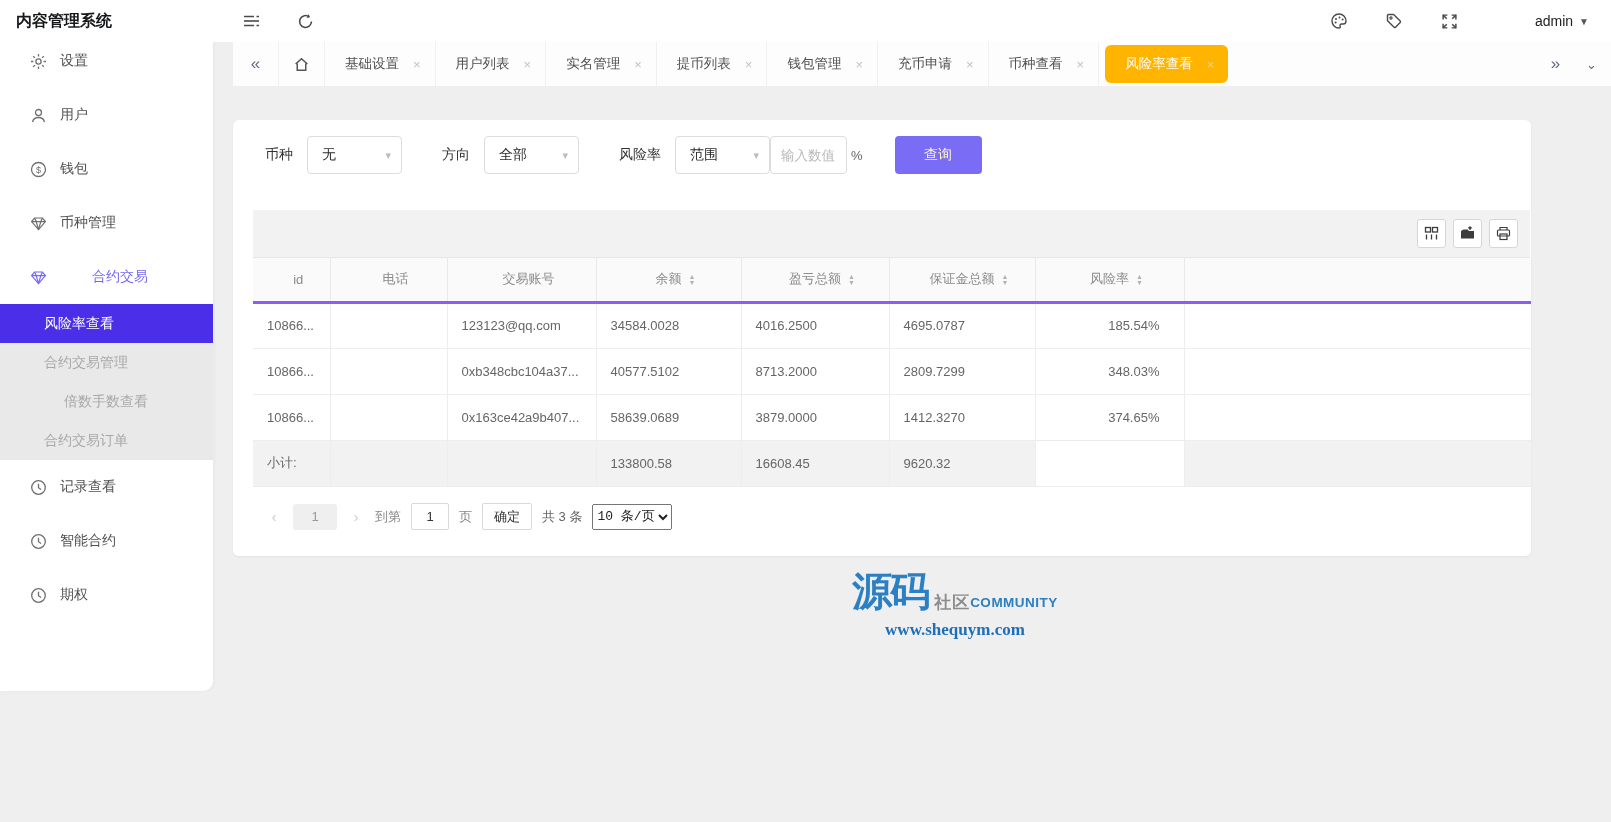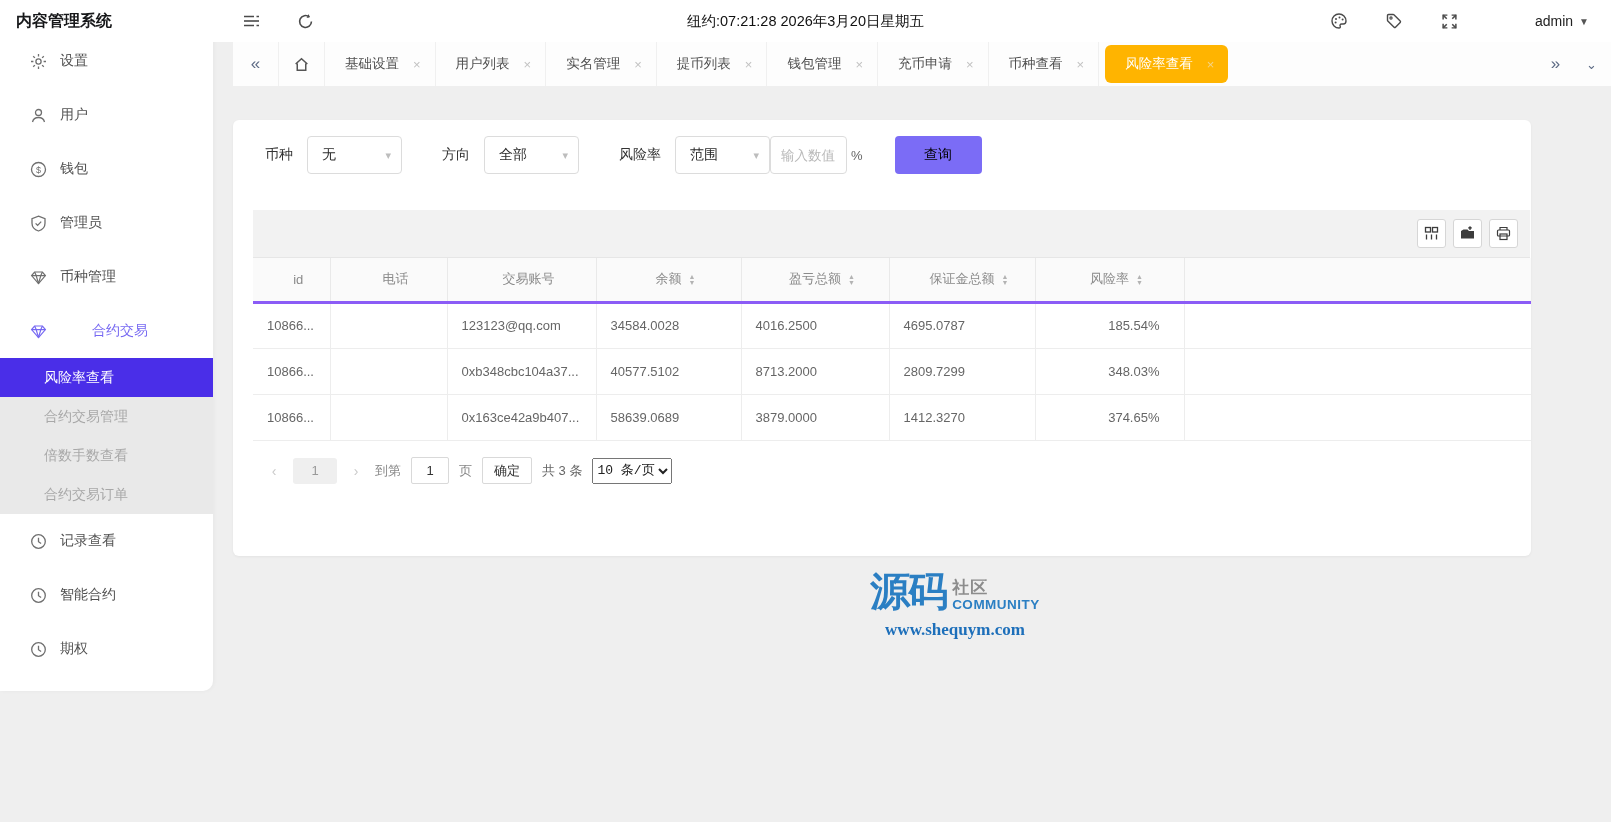--- a/index.html
+++ b/index.html
@@ -41,21 +41,21 @@
 
   
   .filters { display:flex; align-items:center; height:38px; margin:16px 0 0 32px; }
   .f-label { font-size:14px; color:#333; margin-right:14px; }
   .f-select { width:95px; height:38px; border:1px solid #dcdcdc; border-radius:4px; background:#fff; display:flex; align-items:center; padding:0 10px 0 14px; font-size:14px; color:#2b2b2b; cursor:pointer; }
   .f-select .caret { margin-left:auto; color:#bdbdbd; font-size:11px; }
   .f-gap { width:40px; }
   .f-input { width:77px; height:38px; border:1px solid #dcdcdc; border-radius:4px; padding:0 10px; font-size:13.5px; color:#333; font-family:"Liberation Sans", sans-serif; }
   .f-input::placeholder { color:#b8b8b8; }
   .f-pct { font-size:13px; color:#666; margin-left:4px; }
-  .f-btn { width:87px; height:38px; margin-left:32px; background:#7b6cf6; border:none; border-radius:4px; color:#000000; font-size:14px; cursor:pointer; font-family:"Liberation Sans", sans-serif; }
+  .f-btn { width:87px; height:38px; margin-left:32px; background:#7b6cf6; border:none; border-radius:4px; color:#fef9c3; font-size:14px; cursor:pointer; font-family:"Liberation Sans", sans-serif; }
 
   
   .tbl-region { position:absolute; left:20px; right:1px; top:90px; }
   .tbl-toolbar { height:48px; background:#f2f2f2; display:flex; align-items:center; justify-content:flex-end; padding-right:12px; gap:7px; border-bottom:1px solid #e6e6e6; }
   .tool-btn { width:29px; height:29px; background:#fff; border:1px solid #d6d6d6; border-radius:3px; display:flex; align-items:center; justify-content:center; color:#3c3c3c; cursor:pointer; }
 
   table.grid { border-collapse:collapse; table-layout:fixed; width:1278px; font-size:13px; color:#666; }
   table.grid th { height:44px; background:#fafafa; font-weight:normal; color:#8a8a8a; text-align:center; padding-left:14px; border-right:1px solid #e9e9e9; border-bottom:3px solid #8b5cf6; }
   table.grid th:last-child { border-right:none; }
   table.grid td { height:46px; padding-left:14px; border-right:1px solid #ededed; border-bottom:1px solid #ededed; background:#fff; }
@@ -71,21 +71,21 @@
   .pg-arrow { color:#c9c9c9; font-size:14px; width:18px; text-align:center; cursor:pointer; }
   .pg-pill { width:44px; height:26px; background:#efefef; border-radius:3px; color:#999; display:flex; align-items:center; justify-content:center; cursor:default; }
   .pg-input { width:38px; height:27px; border:1px solid #d9d9d9; border-radius:2px; text-align:center; font-size:13px; color:#333; font-family:"Liberation Sans", sans-serif; }
   .pg-btn { height:27px; padding:0 11px; background:#fff; border:1px solid #d9d9d9; border-radius:2px; font-size:13px; color:#333; cursor:pointer; font-family:"Liberation Sans", sans-serif; }
   .pg-select { height:26px; font-size:13px; color:#222; font-family:Liberation Mono, monospace; }
 
   
   .footer { position:absolute; left:805px; top:572px; width:300px; text-align:center; }
   .logo-row { display:flex; align-items:flex-end; justify-content:center; gap:6px; }
   .logo-cn { font-size:40px; font-weight:bold; color:#2b7fc3; font-family:"Liberation Serif", serif; line-height:1; letter-spacing:-2px; }
-  .logo-side { display:flex; flex-direction:column; align-items:flex-start; line-height:1; padding-bottom:1px; }
+  .logo-side { display:flex; flex-direction:row; align-items:flex-start; line-height:1; padding-bottom:1px; }
   .logo-sub-cn { font-size:17px; font-weight:bold; color:#8c8c8c; letter-spacing:1px; }
   .logo-sub-en { font-size:13.5px; font-weight:bold; color:#2b7fc3; margin-top:2px; letter-spacing:.5px; }
   .logo-site { margin-top:8px; font-size:17px; font-weight:bold; color:#1d6fba; font-family:"Liberation Serif", serif; }
 </style>
 </head>
 <body>
 
 <div class="topbar">
   <div class="brand">内容管理系统</div>
 
@@ -98,21 +98,20 @@
         </g>
       </svg>
   </div>
   <div class="tb-icon" style="left:292px;">
     <svg width="17" height="17" viewBox="0 0 16 16">
         <path d="M13.6 8a5.6 5.6 0 1 1-2-4.3" fill="none" stroke="currentColor" stroke-width="1.5"></path>
         <path d="M11 1l1 3-3 .6z" fill="currentColor"></path>
       </svg>
   </div>
 
-  <div class="tb-clock">纽约:07:21:28 2026年3月20日星期五</div>
 
   <div class="tb-icon" style="left:1326px;">
     <svg width="18" height="18" viewBox="0 0 18 18">
         <path d="M9 2a7 7 0 1 0 0 14c1.2 0 1.6-.8 1.2-1.7-.5-1-.1-2.3 1.4-2.3h1.7C15.5 12 16 10.7 16 9a7 7 0 0 0-7-7z" fill="none" stroke="currentColor" stroke-width="1.4"></path>
         <circle cx="6" cy="7" r="1" fill="currentColor"></circle>
         <circle cx="9.5" cy="5.4" r="1" fill="currentColor"></circle>
         <circle cx="12.6" cy="7.4" r="1" fill="currentColor"></circle>
         <circle cx="5.6" cy="10.6" r="1" fill="currentColor"></circle>
       </svg>
   </div>
@@ -156,29 +155,20 @@
   </div>
   <div class="side-item">
     <span class="sicon"><svg viewBox="0 0 17 17" width="17" height="17">
           <circle cx="8.5" cy="8.5" r="7" fill="none" stroke="currentColor" stroke-width="1.3"></circle>
           <text x="8.5" y="11.6" font-size="9" text-anchor="middle" fill="currentColor" font-family="sans-serif">$</text>
         </svg></span>
     <span>钱包</span>
   </div>
   <div class="side-item">
     <span class="sicon"><svg viewBox="0 0 17 17" width="17" height="17">
-          <g stroke="currentColor" stroke-width="1.3" fill="none">
-            <path d="M8.5 1.2L15 3.6v4.6c0 4-2.9 6.6-6.5 7.8C4.9 14.8 2 12.2 2 8.2V3.6z"></path>
-            <path d="M5.6 8.4l2 2 3.6-3.8"></path>
-          </g>
-        </svg></span>
-    <span>管理员</span>
-  </div>
-  <div class="side-item">
-    <span class="sicon"><svg viewBox="0 0 17 17" width="17" height="17">
           <g stroke="currentColor" stroke-width="1.2" fill="none">
             <path d="M4.6 3h7.8l3 3.6-6.9 8-6.9-8z"></path>
             <path d="M1.6 6.6h13.8M6.2 6.6L8.5 14.6M10.8 6.6L8.5 14.6M4.6 3l1.6 3.6M12.4 3l-1.6 3.6"></path>
           </g>
         </svg></span>
     <span>币种管理</span>
   </div>
   <div class="side-item active">
     <span class="sicon"><svg viewBox="0 0 17 17" width="17" height="17">
           <g stroke="currentColor" stroke-width="1.2" fill="none">
@@ -189,21 +179,21 @@
     <span>合约交易</span>
   </div>
 
   <div class="submenu">
     <div class="sub-item active" style="padding-left:44px;">
       <span>风险率查看</span>
     </div>
     <div class="sub-item" style="padding-left:44px;">
       <span>合约交易管理</span>
     </div>
-    <div class="sub-item" style="padding-left:44px;">
+    <div class="sub-item" style="padding-left:64px;">
       <span>倍数手数查看</span>
     </div>
     <div class="sub-item" style="padding-left:44px;">
       <span>合约交易订单</span>
     </div>
   </div>
 
   <div class="side-item">
     <span class="sicon"><svg viewBox="0 0 17 17" width="17" height="17">
           <g stroke="currentColor" stroke-width="1.3" fill="none">
@@ -390,20 +380,30 @@
         <tr>
           <td>10866...</td>
           <td></td>
           <td>0x163ce42a9b407...</td>
           <td>58639.0689</td>
           <td>3879.0000</td>
           <td>1412.3270</td>
           <td class="risk">374.65%</td>
           <td></td>
         </tr>
+        <tr class="subtotal">
+          <td>小计:</td>
+          <td></td>
+          <td></td>
+          <td>133800.58</td>
+          <td>16608.45</td>
+          <td>9620.32</td>
+          <td class="risk"></td>
+          <td></td>
+        </tr>
       </tbody>
     </table>
 
     <div class="pager">
       <span class="pg-arrow">‹</span>
       <span class="pg-pill">1</span>
       <span class="pg-arrow">›</span>
       <span>到第</span>
       <input class="pg-input" value="1" style="">
       <span>页</span>

